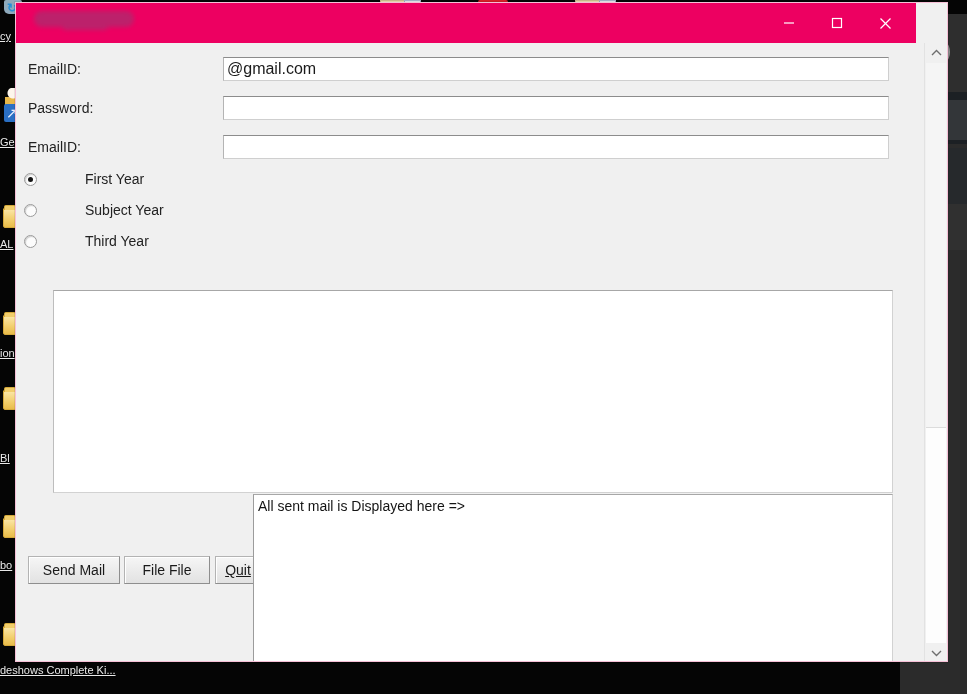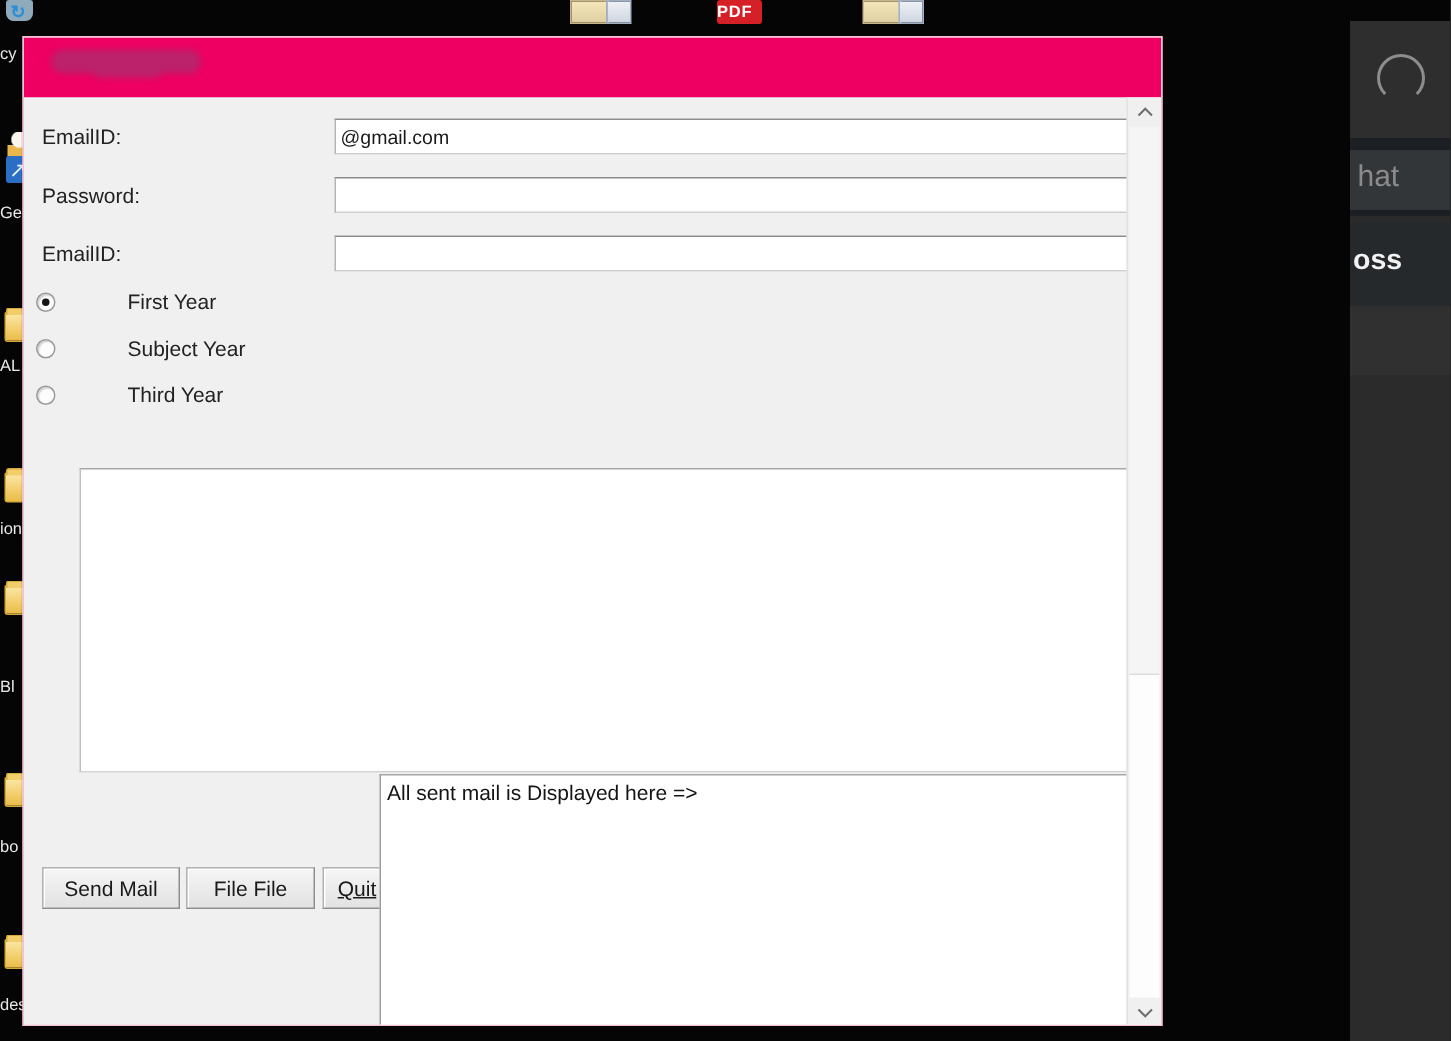--- a/index.html
+++ b/index.html
@@ -146,20 +146,21 @@
     border: 1px solid #d5a93a;
     border-bottom: none;
     border-radius: 2px 2px 0 0;
   }
   .desk-label {
     position: absolute;
     font-size: 11px;
     color: #e9e9e9;
     white-space: nowrap;
     text-shadow: 0 1px 1px #000;
+    text-decoration: underline;
   }
   #recycle-bin-icon {
     position: absolute;
     left: 4px; top: 0px;
     width: 18px; height: 14px;
     background: #a8c8dd;
     border-radius: 2px 2px 5px 5px;
     opacity: .85;
   }
   #recycle-arrow {
@@ -187,22 +188,22 @@
     position: absolute;
     left: 6px; top: 104px;
     font-size: 14px;
     color: #eaf2ff;
     line-height: 18px;
   }
 
   
   #app-window {
     position: absolute;
-    left: 15px; top: 24px;
-    width: 760px; height: 660px;
+    left: 15px; top: 2px;
+    width: 933px; height: 660px;
     background: #f0f0f0;
     border: 1px solid #f6bfd6;
     box-shadow: 0 0 0 1px rgba(0,0,0,.08);
     box-sizing: border-box;
     overflow: hidden;
   }
 
   
   #titlebar {
     position: absolute;
@@ -265,21 +266,21 @@
     white-space: nowrap;
   }
   .text-input {
     position: absolute;
     background: #ffffff;
     border: 1px solid #cfcfcf;
     border-top: 1px solid #8c8c8c;
     border-left: 1px solid #b4b4b4;
     box-sizing: border-box;
     font-family: "Liberation Sans", sans-serif;
-    font-size: 13px;
+    font-size: 16px;
     color: #1a1a1a;
     padding: 0 3px;
     outline: none;
   }
 
   #label-email    { left: 12px; top: 18px; }
   #input-email    { left: 207px; top: 14px; width: 666px; height: 24px; }
   #label-password { left: 12px; top: 57px; }
   #input-password { left: 207px; top: 53px; width: 666px; height: 24px; }
   #label-subject  { left: 12px; top: 96px; }

